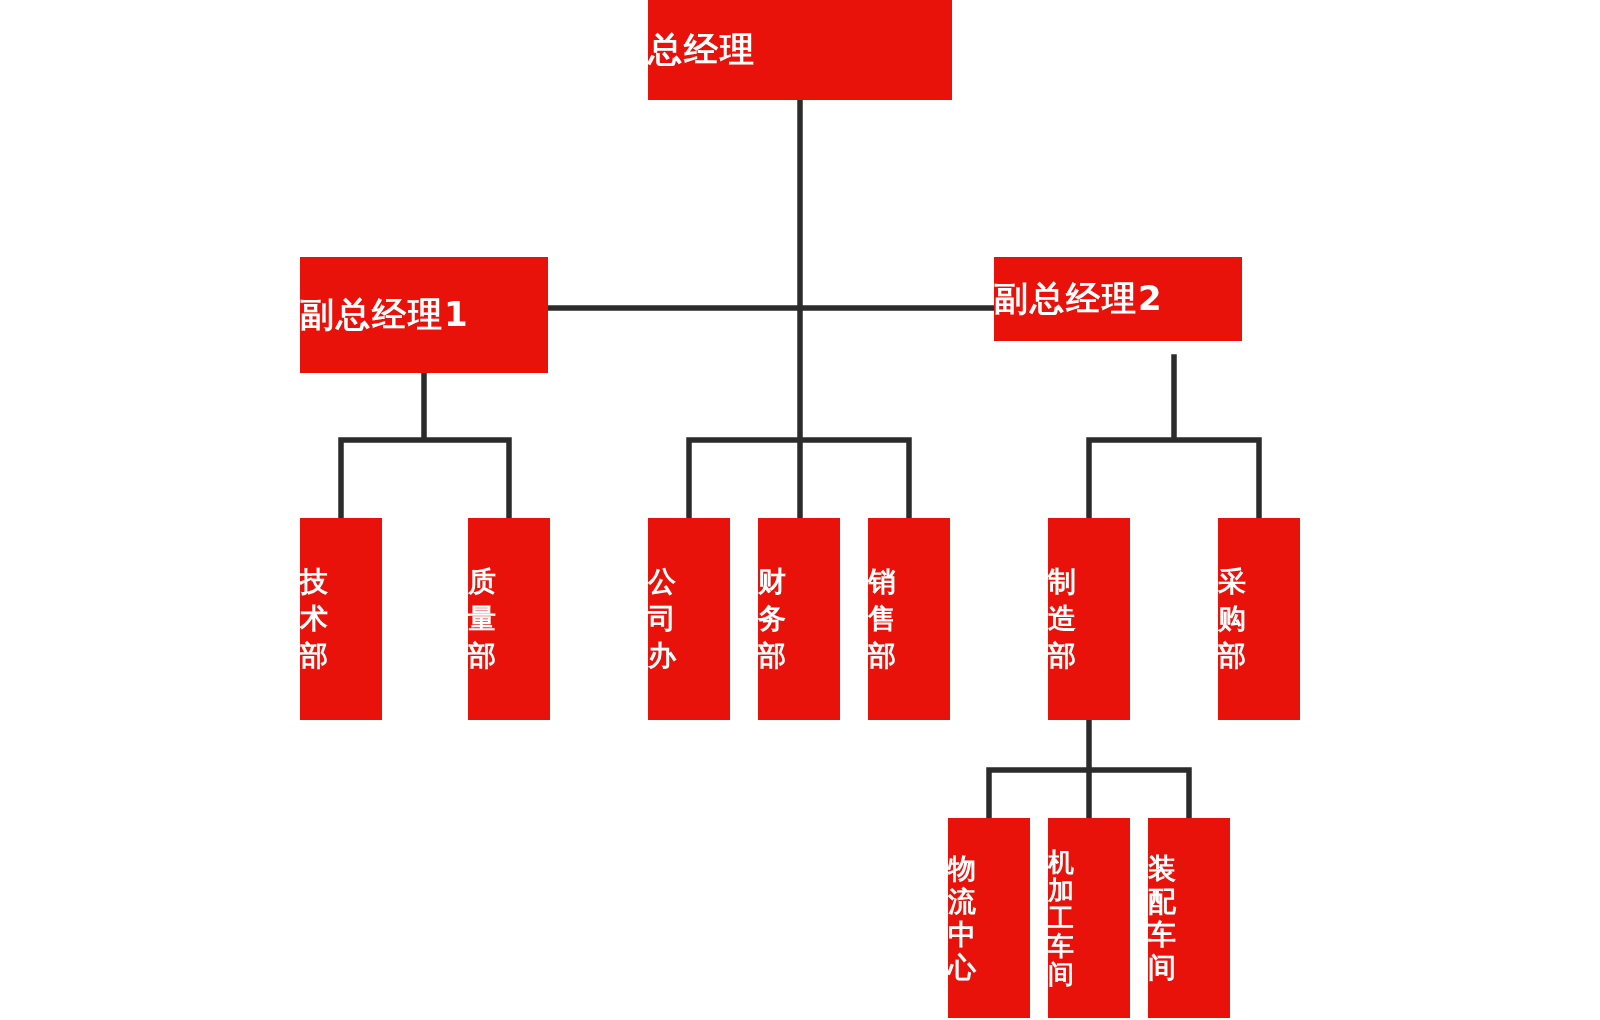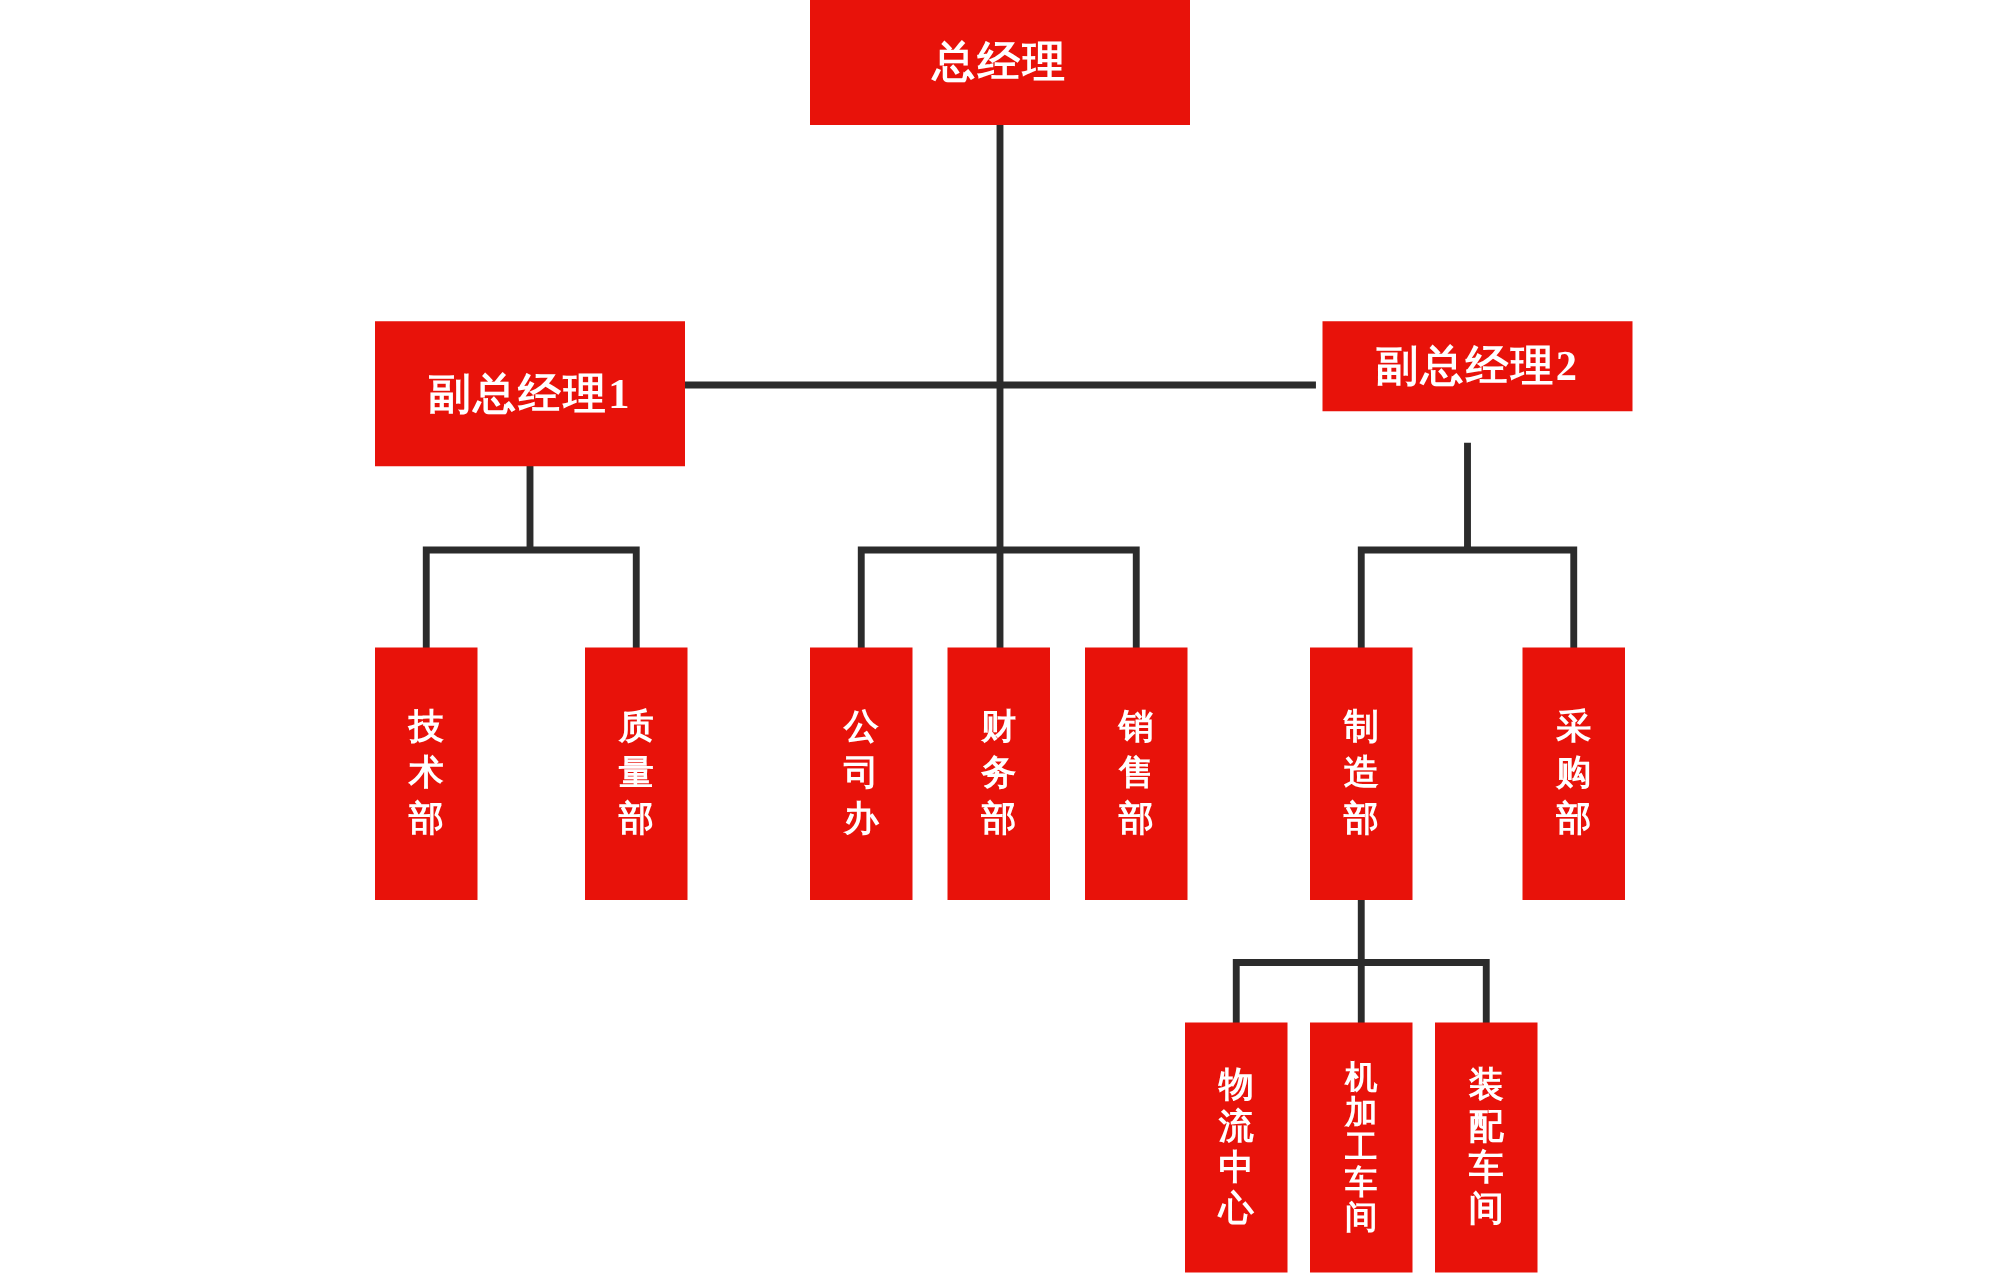--- a/index.html
+++ b/index.html
@@ -31,23 +31,22 @@
     stroke-width: 5.5;
     stroke-linecap: square;
     stroke-linejoin: miter;
   }
   .box {
     position: absolute;
     background: var(--box-fill, #e8120a);
     color: var(--label-text, #ffffff);
     display: flex;
     align-items: center;
-    justify-content: center;
+    justify-content: flex-start;
     box-sizing: border-box;
-    font-family: Liberation Serif, serif;
   }
   .box-h .label-h {
     font-size: 34px;
     font-weight: bold;
     letter-spacing: 2px;
     white-space: nowrap;
   }
   .box-v {
     width: 82px;
     height: 202px;
@@ -79,21 +78,21 @@
   </svg>
 
   <div class="box box-h" style="left:648px; top:0px; width:304px; height:100px;">
     <span class="label-h">总经理</span>
   </div>
 
   <div class="box box-h" style="left:300px; top:257px; width:248px; height:116px;">
     <span class="label-h">副总经理1</span>
   </div>
 
-  <div class="box box-h" style="left:1058px; top:257px; width:248px; height:72px;">
+  <div class="box box-h" style="left:994px; top:257px; width:248px; height:84px;">
     <span class="label-h">副总经理2</span>
   </div>
 
   <div class="box box-v v3" style="left:300px; top:518px;">
     <span class="vchars">
         <span>技</span>
         <span>术</span>
         <span>部</span>
       </span>
   </div>

